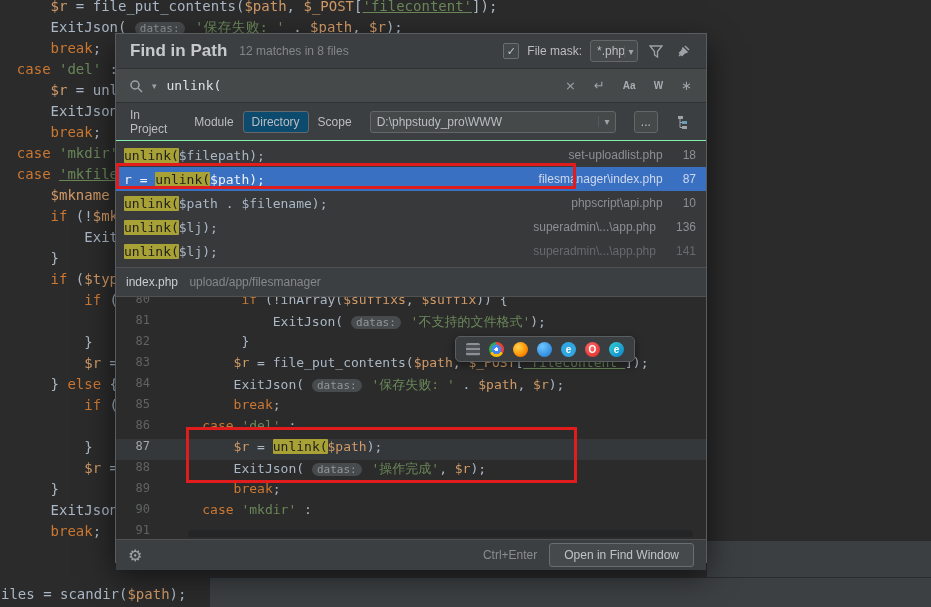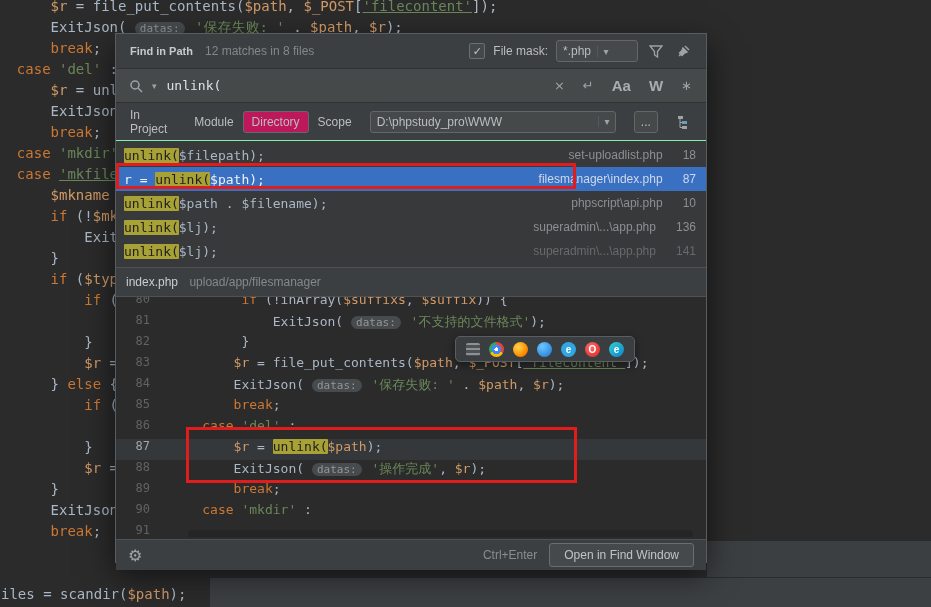--- a/index.html
+++ b/index.html
@@ -27,45 +27,45 @@
                border-top:1px solid #292b2d;z-index:5;}
 
   
   .dialog{position:absolute;left:115px;top:33px;width:592px;height:530px;background:#3c3f41;
           border:1px solid #5a5d5f;box-sizing:border-box;z-index:10;
           box-shadow:0 12px 30px rgba(0,0,0,.6);}
   .spacer{flex:1;}
 
   .dlg-header{display:flex;align-items:center;height:34px;padding:0 12px 0 14px;gap:8px;
               border-bottom:1px solid #2f3133;}
-  .dlg-title{font-size:11px;font-weight:bold;color:#c7cacd;}
+  .dlg-title{font-size:17px;font-weight:bold;color:#c7cacd;}
   .dlg-matches{font-size:12px;color:#84878a;margin-left:4px;}
   .checkbox{width:14px;height:14px;background:#43494a;border:1px solid #6b6f72;border-radius:2px;
             display:flex;align-items:center;justify-content:center;margin-left:auto;}
   .check{color:#c3c7ca;font-size:11px;line-height:1;font-family:"DejaVu Sans",sans-serif;}
   .fm-label{font-size:12px;color:#bbbdc0;}
   .combo{display:inline-flex;align-items:center;background:#45494a;border:1px solid #646668;
          border-radius:3px;height:22px;box-sizing:border-box;font-size:12px;color:#bbbdc0;}
   .combo-text{padding:0 6px;white-space:nowrap;overflow:hidden;}
   .combo-arrow{width:16px;text-align:center;color:#9da3a8;font-size:10px;border-left:1px solid #56585a;
                font-family:"DejaVu Sans",sans-serif;}
-  .combo.small{width:82px;}
+  .combo.small{width:48px;}
   .icon-btn{display:inline-flex;align-items:center;justify-content:center;width:20px;height:20px;}
 
   .dlg-search{display:flex;align-items:center;height:33px;background:#45494a;padding:0 14px 0 10px;
               border-bottom:1px solid #2f3133;gap:6px;}
   .mag-arrow{color:#9da3a8;font-size:9px;font-family:"DejaVu Sans",sans-serif;}
   .query{font:13px "DejaVu Sans Mono",monospace;color:#dde1e6;margin-left:4px;}
   .s-icon{color:#9da3a8;font-size:13px;font-family:"DejaVu Sans",sans-serif;margin-left:12px;}
-  .s-txt{color:#a8adb2;font-size:15px;font-weight:bold;margin-left:12px;}
+  .s-txt{color:#a8adb2;font-size:10px;font-weight:bold;margin-left:12px;}
 
   .dlg-scope{display:flex;align-items:center;height:37px;padding:0 12px 0 14px;gap:18px;
              border-bottom:1px solid #86efac;font-size:12px;color:#bbbdc0;}
   .scope-tab{cursor:default;}
-  .scope-tab.selected{background:#be185d;border:1px solid #65696c;border-radius:3px;padding:3px 8px;margin:-4px -9px;}
+  .scope-tab.selected{background:#0c4a6e;border:1px solid #65696c;border-radius:3px;padding:3px 8px;margin:-4px -9px;}
   .combo.dir{width:270px;margin-left:auto;}
   .combo.dir .combo-text{flex:1;}
   .dots{background:#45494a;border:1px solid #646668;border-radius:3px;color:#bbbdc0;
         width:26px;height:22px;font-size:12px;line-height:10px;padding:0;}
 
   
   .results{height:124px;padding-top:2px;background:#38393b;overflow:hidden;}
   .result-row{display:flex;align-items:center;height:24px;padding:0 10px 0 8px;
               font:13px "DejaVu Sans Mono",monospace;white-space:pre;}
   .result-row .res-file{margin-left:auto;font:12px "Liberation Sans",sans-serif;}

